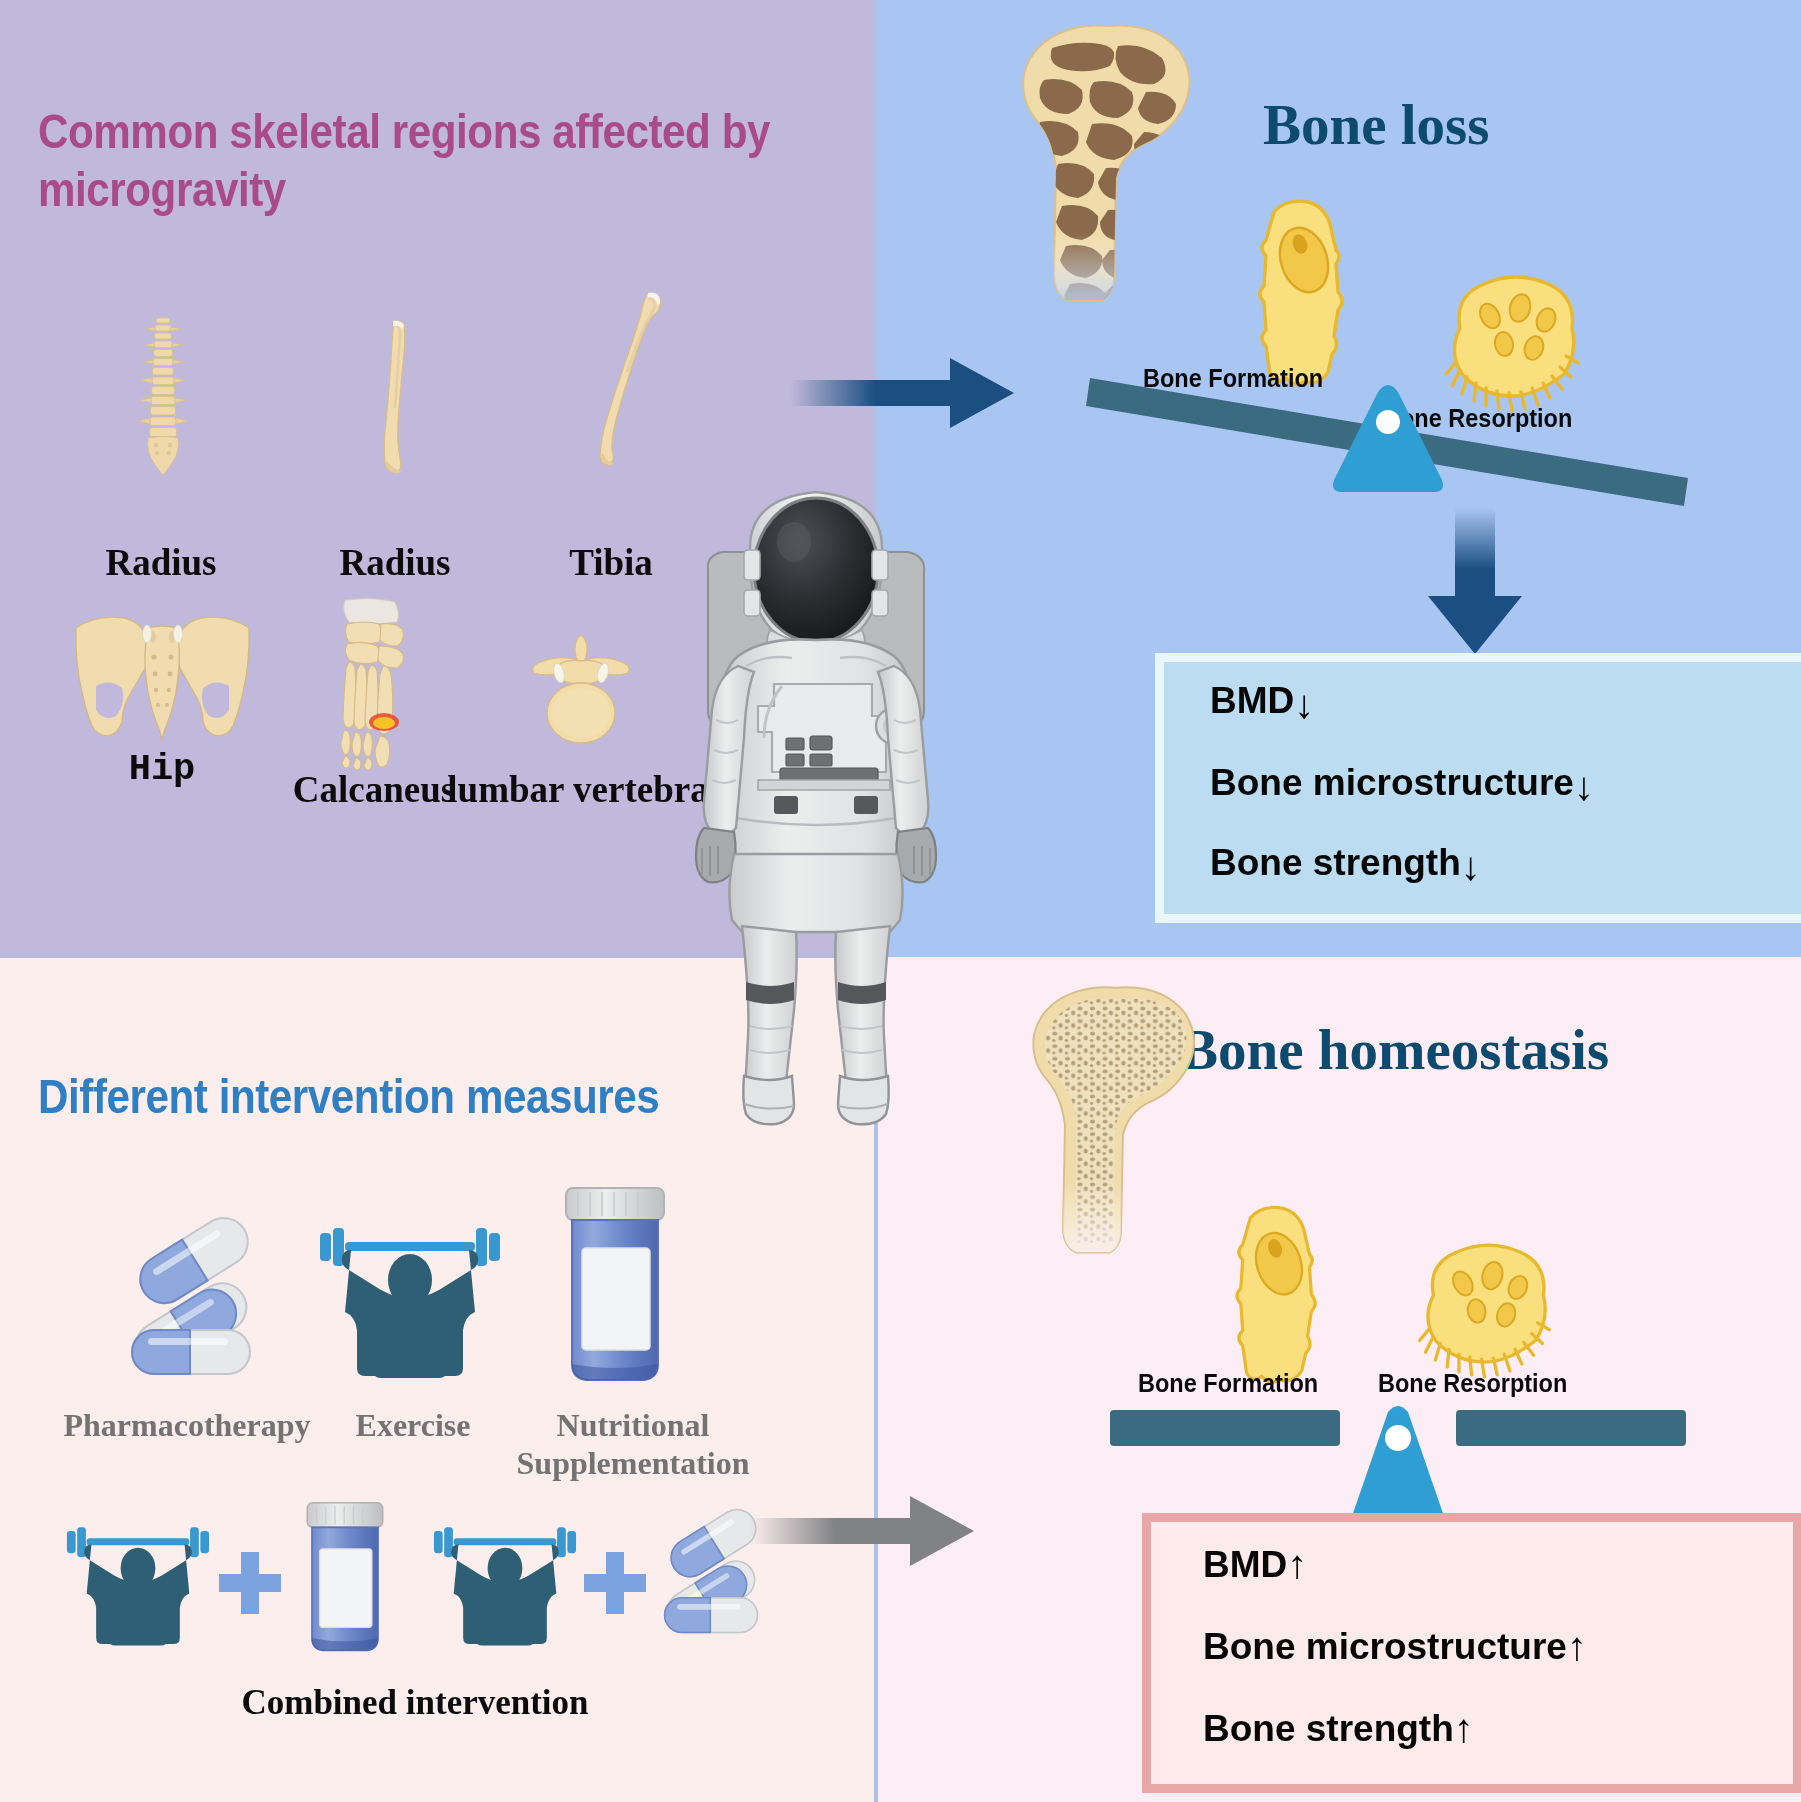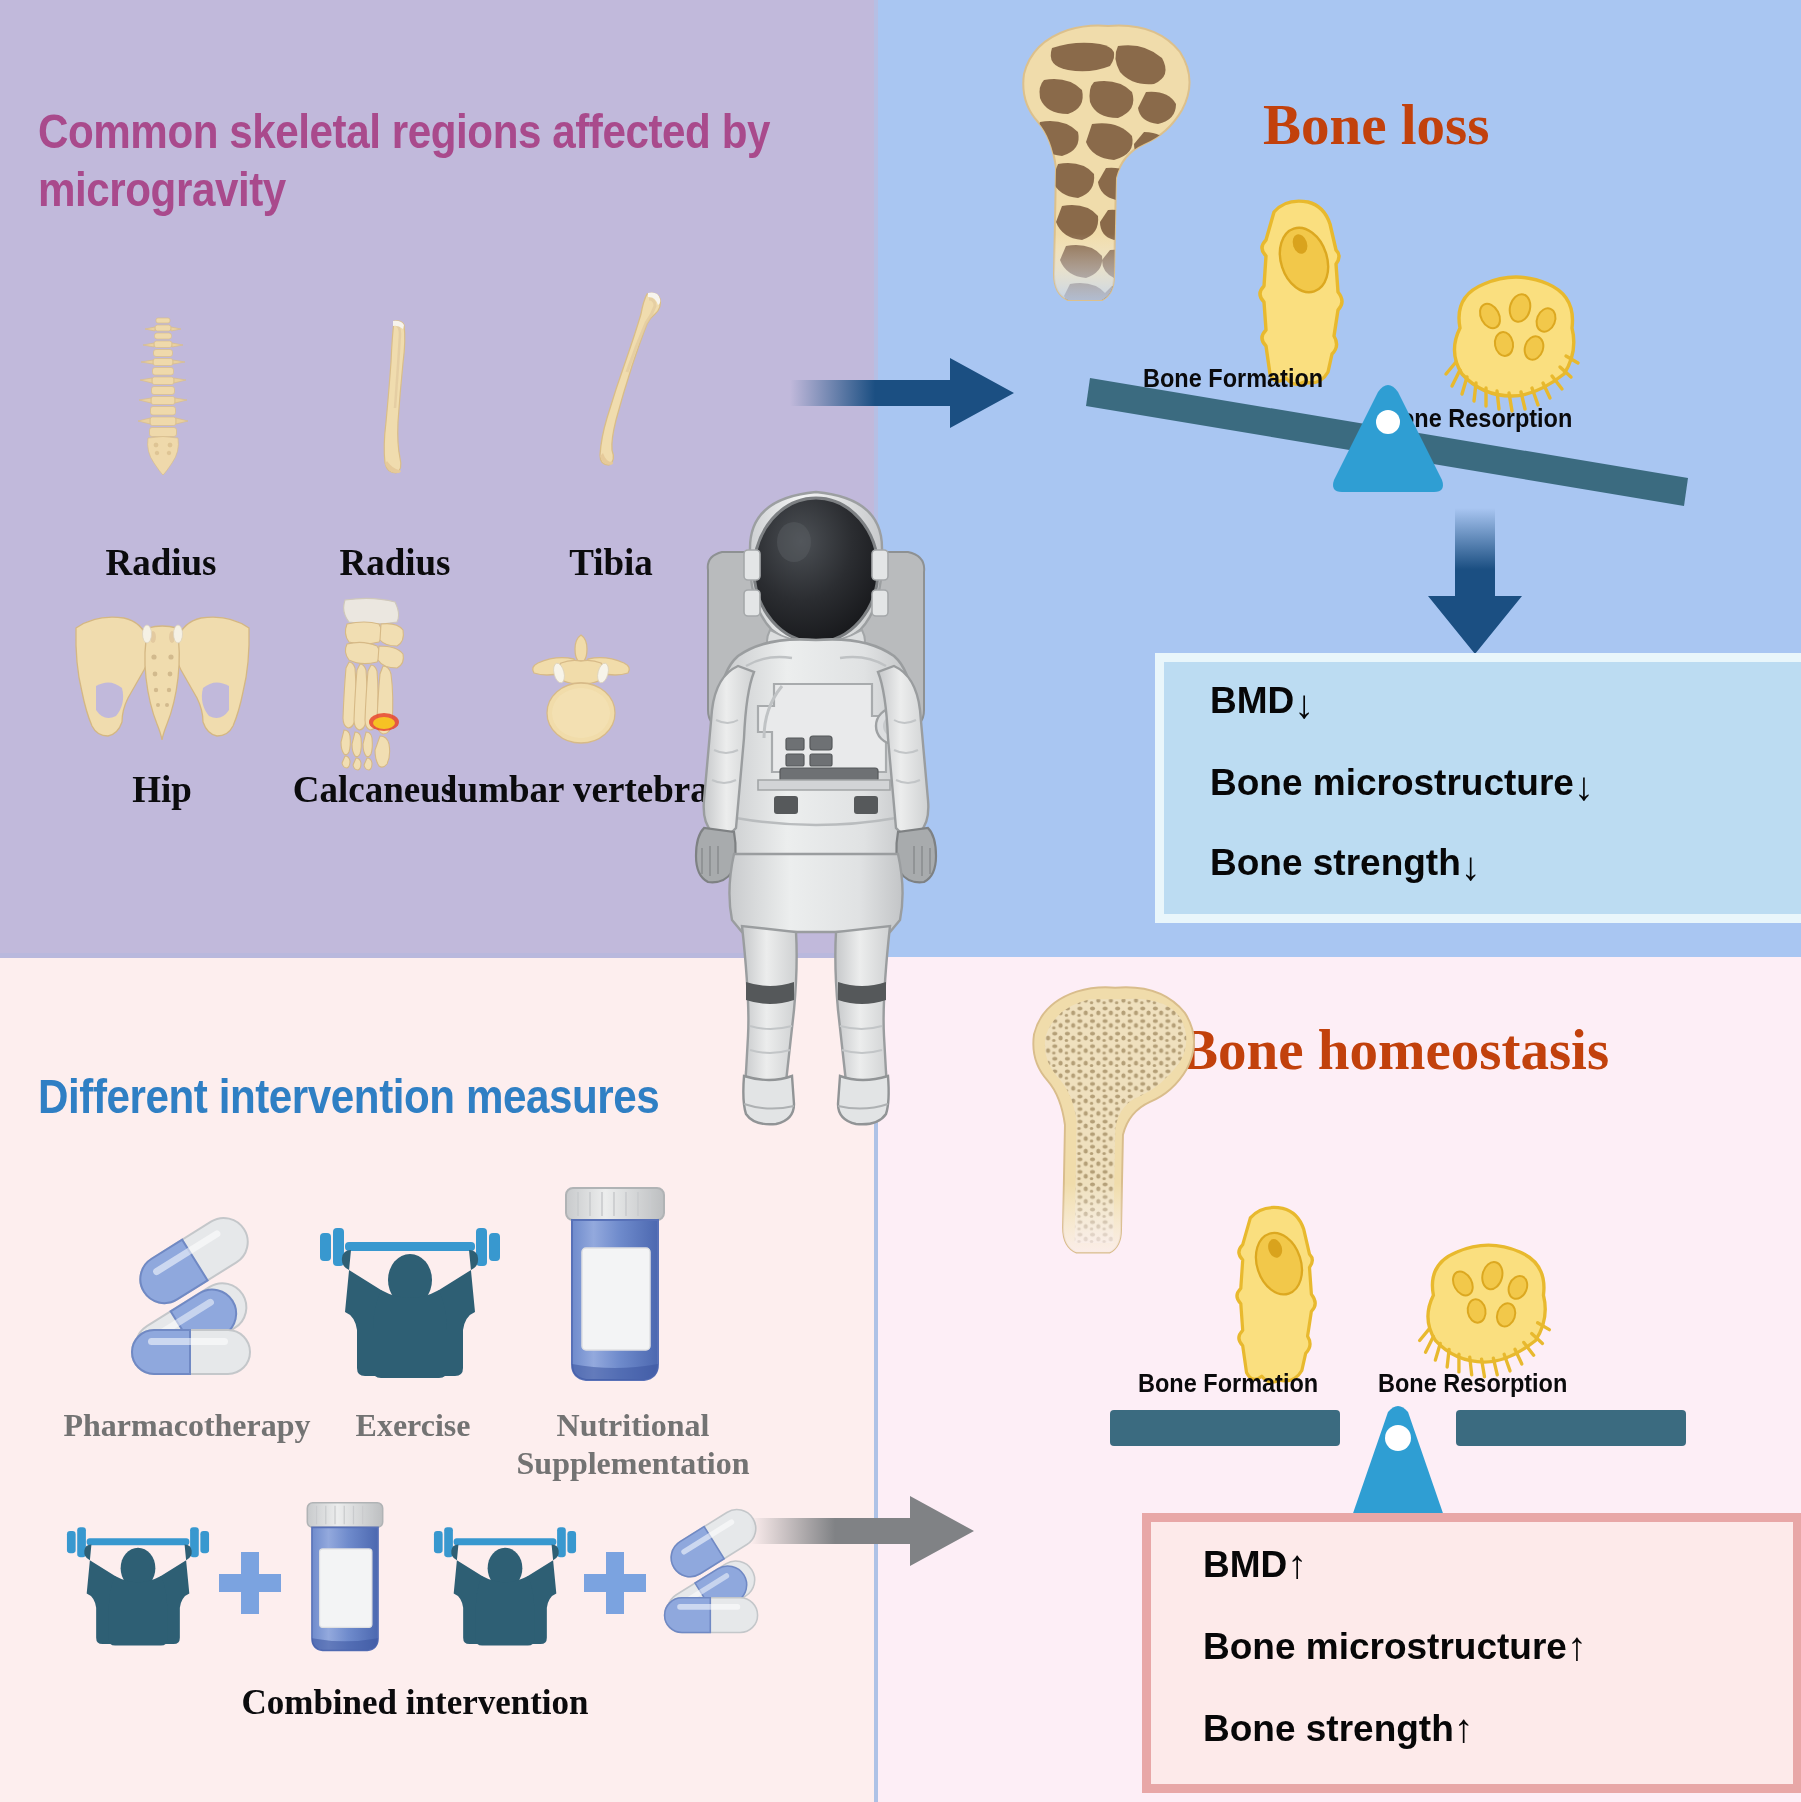--- a/index.html
+++ b/index.html
@@ -15,21 +15,21 @@
   #div-v-top{position:absolute;left:874px;top:0;width:4px;height:957px;background:#b6bfe4;}
   #div-v-bot{position:absolute;left:874px;top:957px;width:4px;height:845px;background:#aec2e6;}
   #div-h{position:absolute;left:0;top:953px;width:877px;height:5px;background:#b9b8dd;}
 
   
   .sec-title{position:absolute;font-family:"Liberation Sans",sans-serif;font-weight:bold;
              letter-spacing:-0.5px;line-height:1.18;transform:scaleX(0.86);transform-origin:left center;}
   #title-skeletal{left:38px;top:103px;width:900px;font-size:49px;color:#a94a8c;}
   #title-interv{left:38px;top:1068px;width:900px;font-size:49px;color:#2f7fc4;}
 
-  .hdr{position:absolute;font-family:"Liberation Serif",serif;font-weight:bold;color:#c2410c;
+  .hdr{position:absolute;font-family:"Liberation Serif",serif;font-weight:bold;color:#0c4a6e;
        white-space:nowrap;}
   #hdr-boneloss{left:1263px;top:92px;font-size:57px;letter-spacing:0px;}
   #hdr-homeo{left:1180px;top:1017px;font-size:57px;}
 
   .bonelbl{position:absolute;font-family:"Liberation Serif",serif;font-weight:bold;color:#0b0b0d;
            font-size:37px;text-align:center;white-space:nowrap;transform:translateX(-50%);}
   .ivlbl{position:absolute;font-family:"Liberation Serif",serif;font-weight:bold;color:#737373;
          font-size:32px;text-align:center;line-height:1.2;transform:translateX(-50%);width:330px;}
 
   .scalelbl{position:absolute;font-family:"Liberation Sans",sans-serif;font-weight:bold;color:#0a0a0c;
@@ -155,21 +155,21 @@
     </g>
     <g fill="#f5f1e5" stroke="#ddd3be" stroke-width="0.8">
       <ellipse cx="77" cy="22" rx="4.5" ry="9"></ellipse>
         <ellipse cx="108" cy="22" rx="4.5" ry="9"></ellipse>
     </g>
     <g fill="#c1b9db">
       <path d="M26 74 Q40 66 52 76 Q56 92 46 104 Q34 110 26 98Z"></path>
       <path d="M159 74 Q145 66 133 76 Q129 92 139 104 Q151 110 159 98Z"></path>
     </g>
   </svg>
-  <div class="bonelbl" style="left:162px;top:768px;">Hip</div>
+  <div class="bonelbl" style="left:162px;top:748px;font-family:Liberation Mono, monospace;">Hip</div>
 
   <svg class="art" style="left:313px;top:596px;" width="110" height="175" viewBox="0 0 110 175">
     <g fill="#f1deb2" stroke="#d6b986" stroke-width="1.1">
       <path d="M32 4 Q60 0 82 6 Q88 18 84 26 Q62 30 36 26 Q28 16 32 4Z" fill="#ebe7e0" stroke="#cfc8ba"></path>
 
       <path d="M34 28 Q52 24 66 28 Q72 38 66 46 Q50 50 36 46 Q30 38 34 28Z"></path>
       <path d="M68 28 Q84 26 90 34 Q92 46 84 50 Q72 50 67 44Z"></path>
       <path d="M34 48 Q50 44 64 50 Q70 58 64 66 Q48 70 36 64 Q30 56 34 48Z"></path>
       <path d="M66 50 Q84 50 90 58 Q92 68 84 72 Q70 72 65 64Z"></path>
 

